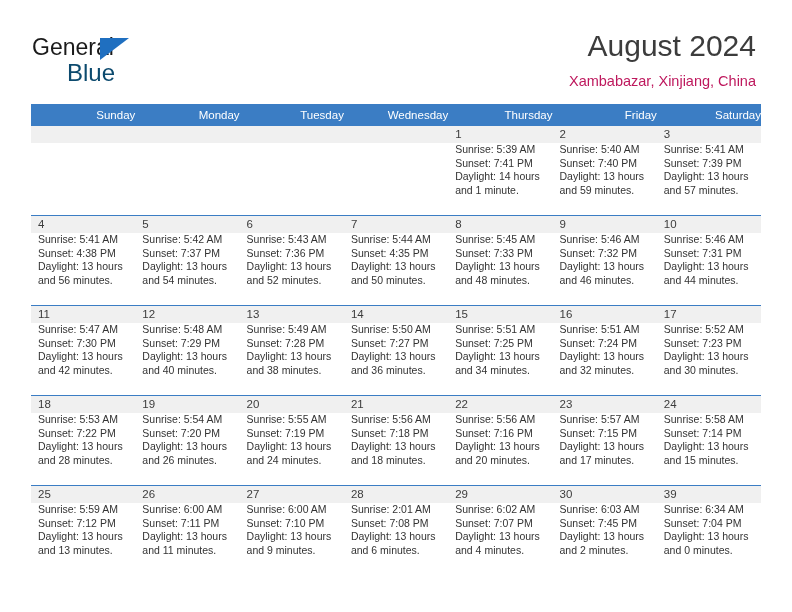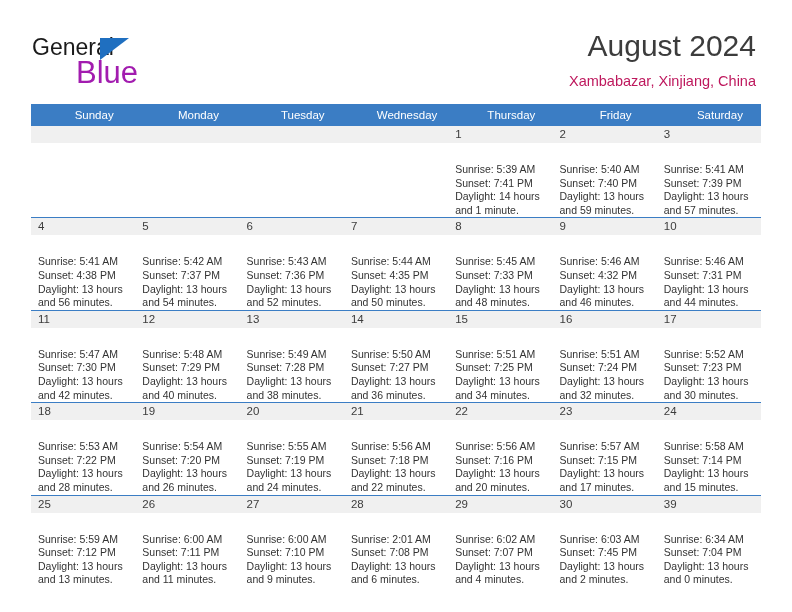--- a/index.html
+++ b/index.html
@@ -50,24 +50,24 @@
     left: 68px;
     top: 3px;
     width: 0;
     height: 0;
     border-left: 29px solid #1f6fc0;
     border-bottom: 22px solid transparent;
   }
   .brand-row2 {
     display: block;
     margin-top: 2px;
-    margin-left: 44px;
-    font-size: 31px;
+    margin-left: 35px;
+    font-size: 24px;
     line-height: 24px;
-    color: #a21caf;
+    color: #0c4a6e;
     white-space: nowrap;
   }
 
   .title-block {
     position: absolute;
     right: 36px;
     top: 28px;
     text-align: right;
   }
   .cal-title {
@@ -95,21 +95,21 @@
   table.cal {
     border-collapse: collapse;
     table-layout: fixed;
     width: 730px;
   }
   table.cal th {
     background: #3b7dc4;
     color: #ffffff;
     font-size: 11.5px;
     font-weight: normal;
-    text-align: center;
+    text-align: right;
     padding: 5px 0 5px 22px;
     height: 12px;
     border: none;
   }
   table.cal td {
     vertical-align: top;
     padding: 0;
     border: none;
     border-top: 1px solid #3b7dc4;
     height: 89px;
@@ -123,21 +123,21 @@
     height: 17px;
     line-height: 17px;
     font-size: 11.5px;
     color: #3c3c3c;
     padding-left: 7px;
   }
   .daynum.empty {
     color: transparent;
   }
   .cellbody {
-    padding: 20px 6px 0 7px;
+    padding: 0 6px 0 7px;
     font-size: 10.5px;
     line-height: 13.6px;
     color: #333333;
   }
   .cellbody div {
     white-space: normal;
   }
   .cell-blank .daynum {
     background: #f0f0f0;
   }
@@ -269,21 +269,21 @@
                 <div>Sunrise: 5:45 AM</div>
                 <div>Sunset: 7:33 PM</div>
                 <div>Daylight: 13 hours</div>
                 <div>and 48 minutes.</div>
               </div>
             </td>
             <td>
               <div class="daynum">9</div>
               <div class="cellbody">
                 <div>Sunrise: 5:46 AM</div>
-                <div>Sunset: 4:32 PM</div>
+                <div>Sunset: 7:32 PM</div>
                 <div>Daylight: 13 hours</div>
                 <div>and 46 minutes.</div>
               </div>
             </td>
             <td>
               <div class="daynum">10</div>
               <div class="cellbody">
                 <div>Sunrise: 5:46 AM</div>
                 <div>Sunset: 7:31 PM</div>
                 <div>Daylight: 13 hours</div>
@@ -383,21 +383,21 @@
                 <div>Daylight: 13 hours</div>
                 <div>and 24 minutes.</div>
               </div>
             </td>
             <td>
               <div class="daynum">21</div>
               <div class="cellbody">
                 <div>Sunrise: 5:56 AM</div>
                 <div>Sunset: 7:18 PM</div>
                 <div>Daylight: 13 hours</div>
-                <div>and 22 minutes.</div>
+                <div>and 18 minutes.</div>
               </div>
             </td>
             <td>
               <div class="daynum">22</div>
               <div class="cellbody">
                 <div>Sunrise: 5:56 AM</div>
                 <div>Sunset: 7:16 PM</div>
                 <div>Daylight: 13 hours</div>
                 <div>and 20 minutes.</div>
               </div>

